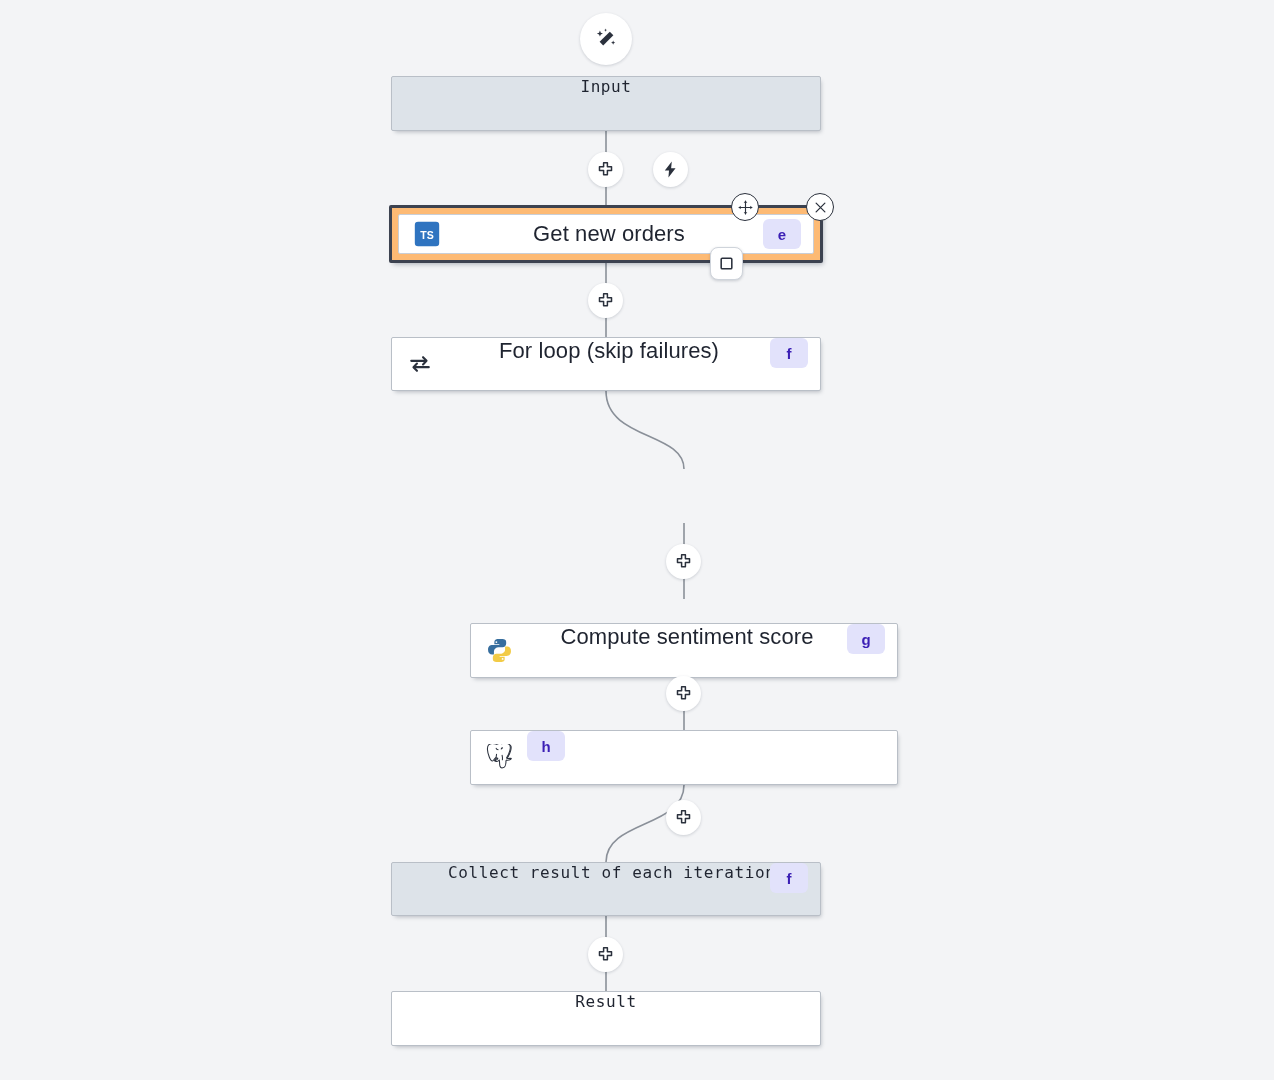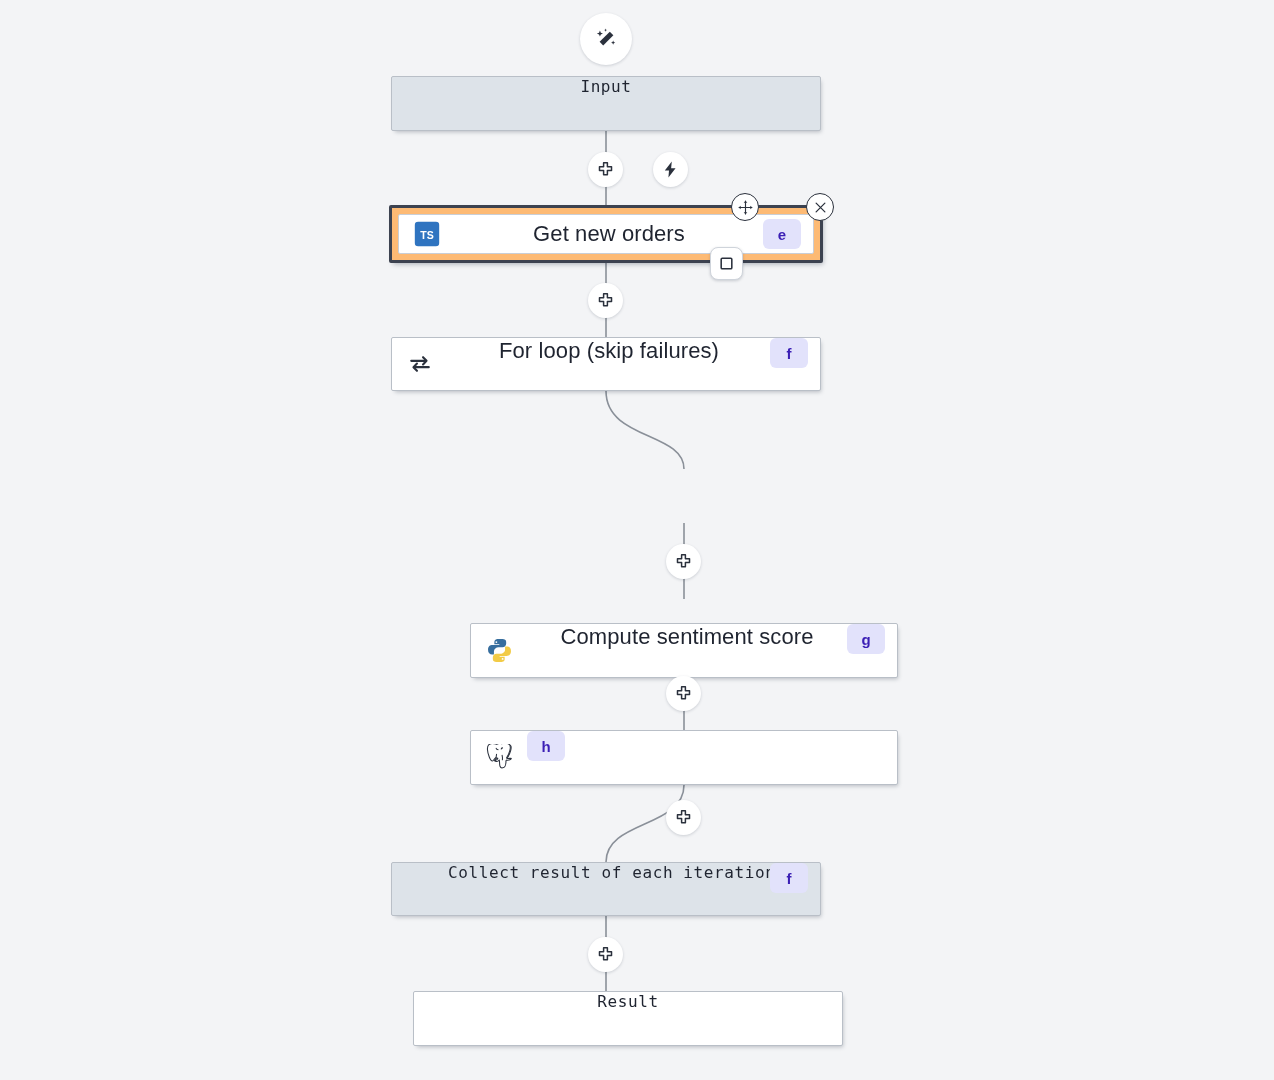--- a/index.html
+++ b/index.html
@@ -318,19 +318,19 @@
     <div class="node-label mono">Collect result of each iteration</div>
     <div class="badge">f</div>
   </div>
 
   <div class="circle-btn" style="left:588px; top:937px; width:35px; height:35px;">
     <svg width="19" height="19" viewBox="0 0 24 24" fill="none">
       <path d="M9.6 3.4 h4.8 v5.2 h5.2 v4.8 h-5.2 v5.2 h-4.8 v-5.2 h-5.2 v-4.8 h5.2 z" stroke="#2b313d" stroke-width="1.9" stroke-linejoin="round" fill="#fff"></path>
     </svg>
   </div>
 
-  <div class="node fill-white" style="left:413px; top:991px; width:430px; height:55px;">
+  <div class="node fill-white" style="left:391px; top:991px; width:430px; height:55px;">
     <div class="node-icon"></div>
     <div class="node-label mono">Result</div>
     <div class="spacer-right"></div>
   </div>
 
 </div>
 
 </body></html>

